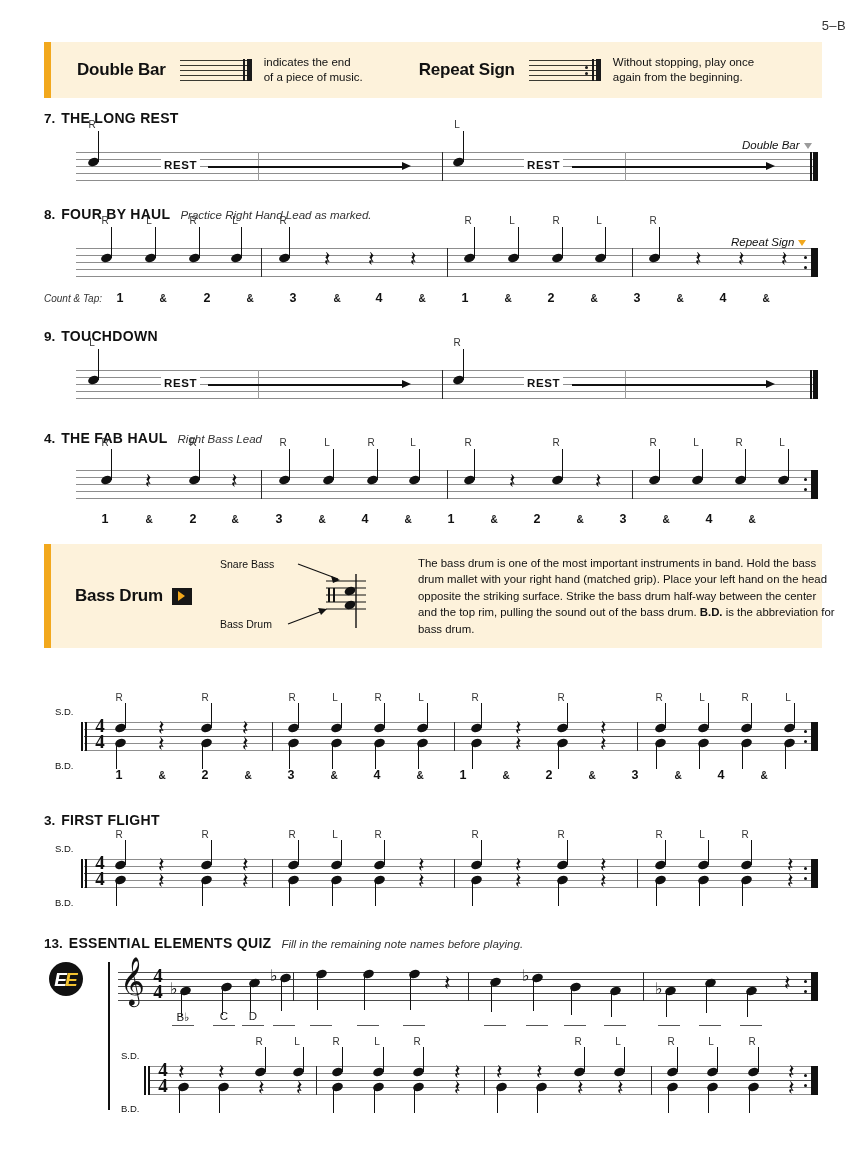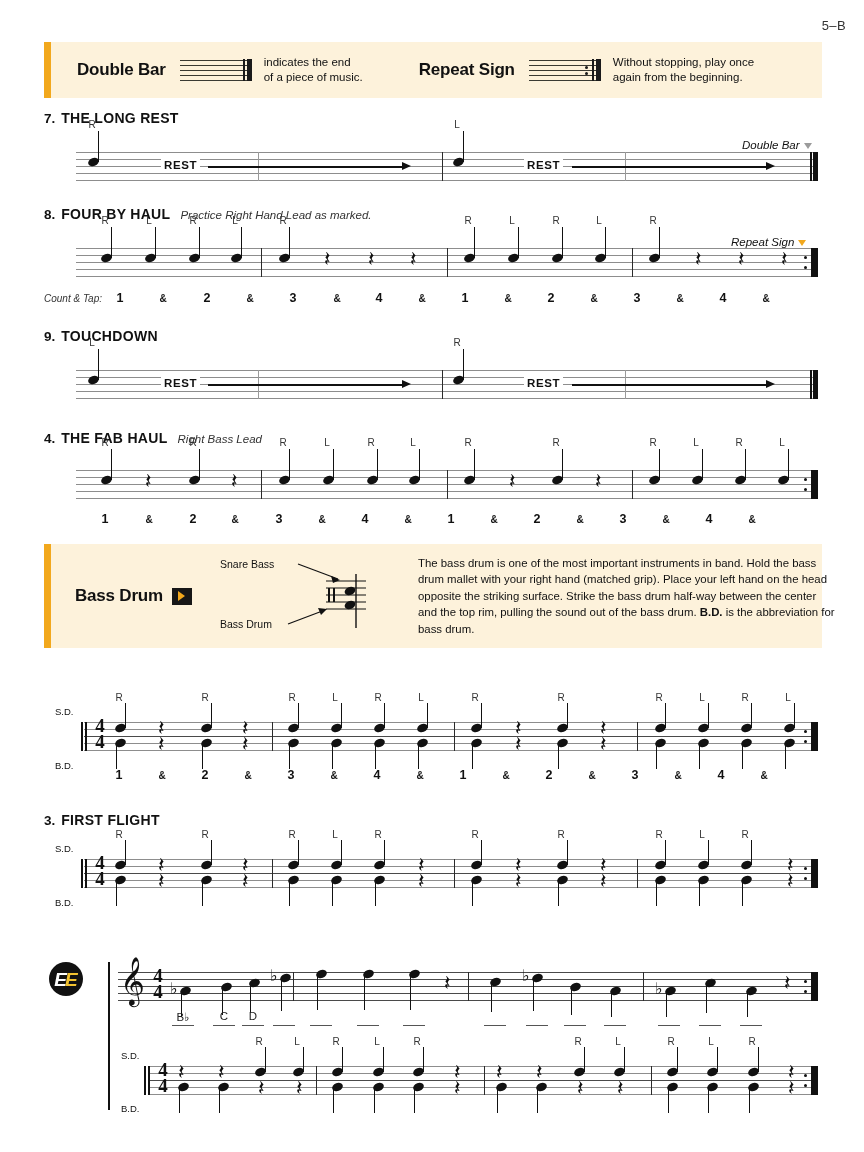--- a/index.html
+++ b/index.html
@@ -657,20 +657,25 @@
     <div class="stem" style="left:615px;top:21px;height:26px;"></div>
     <div class="stick" style="left:654px;top:-30px;">R</div>
     <div class="stem" style="left:667px;top:-19px;height:25px;"></div>
     <div class="nh" style="left:657px;top:2px;"></div>
     <div class="nh" style="left:657px;top:17px;"></div>
     <div class="stem" style="left:658px;top:21px;height:26px;"></div>
     <div class="qrest" style="left:703px;top:-4px;">𝄽</div>
     <div class="qrest" style="left:703px;top:12px;">𝄽</div>
   </div>
 
+  <div class="exh" style="left:44px;top:935px;">
+    <span class="num">13.</span>
+    <span class="nm">ESSENTIAL ELEMENTS QUIZ</span>
+    <span class="sub">Fill in the remaining note names before playing.</span>
+  </div>
 
   <div class="eelogo" style="left:49px;top:962px;">
     <span class="e1">E</span>
       <span class="e2">E</span>
   </div>
 
   <div class="quizbracket" style="left:108px;top:962px;height:148px;"></div>
 
   <div class="sys" style="left:118px;top:972px;width:700px;height:32px;">
     <div class="sline dark" style="top:0px;"></div>

